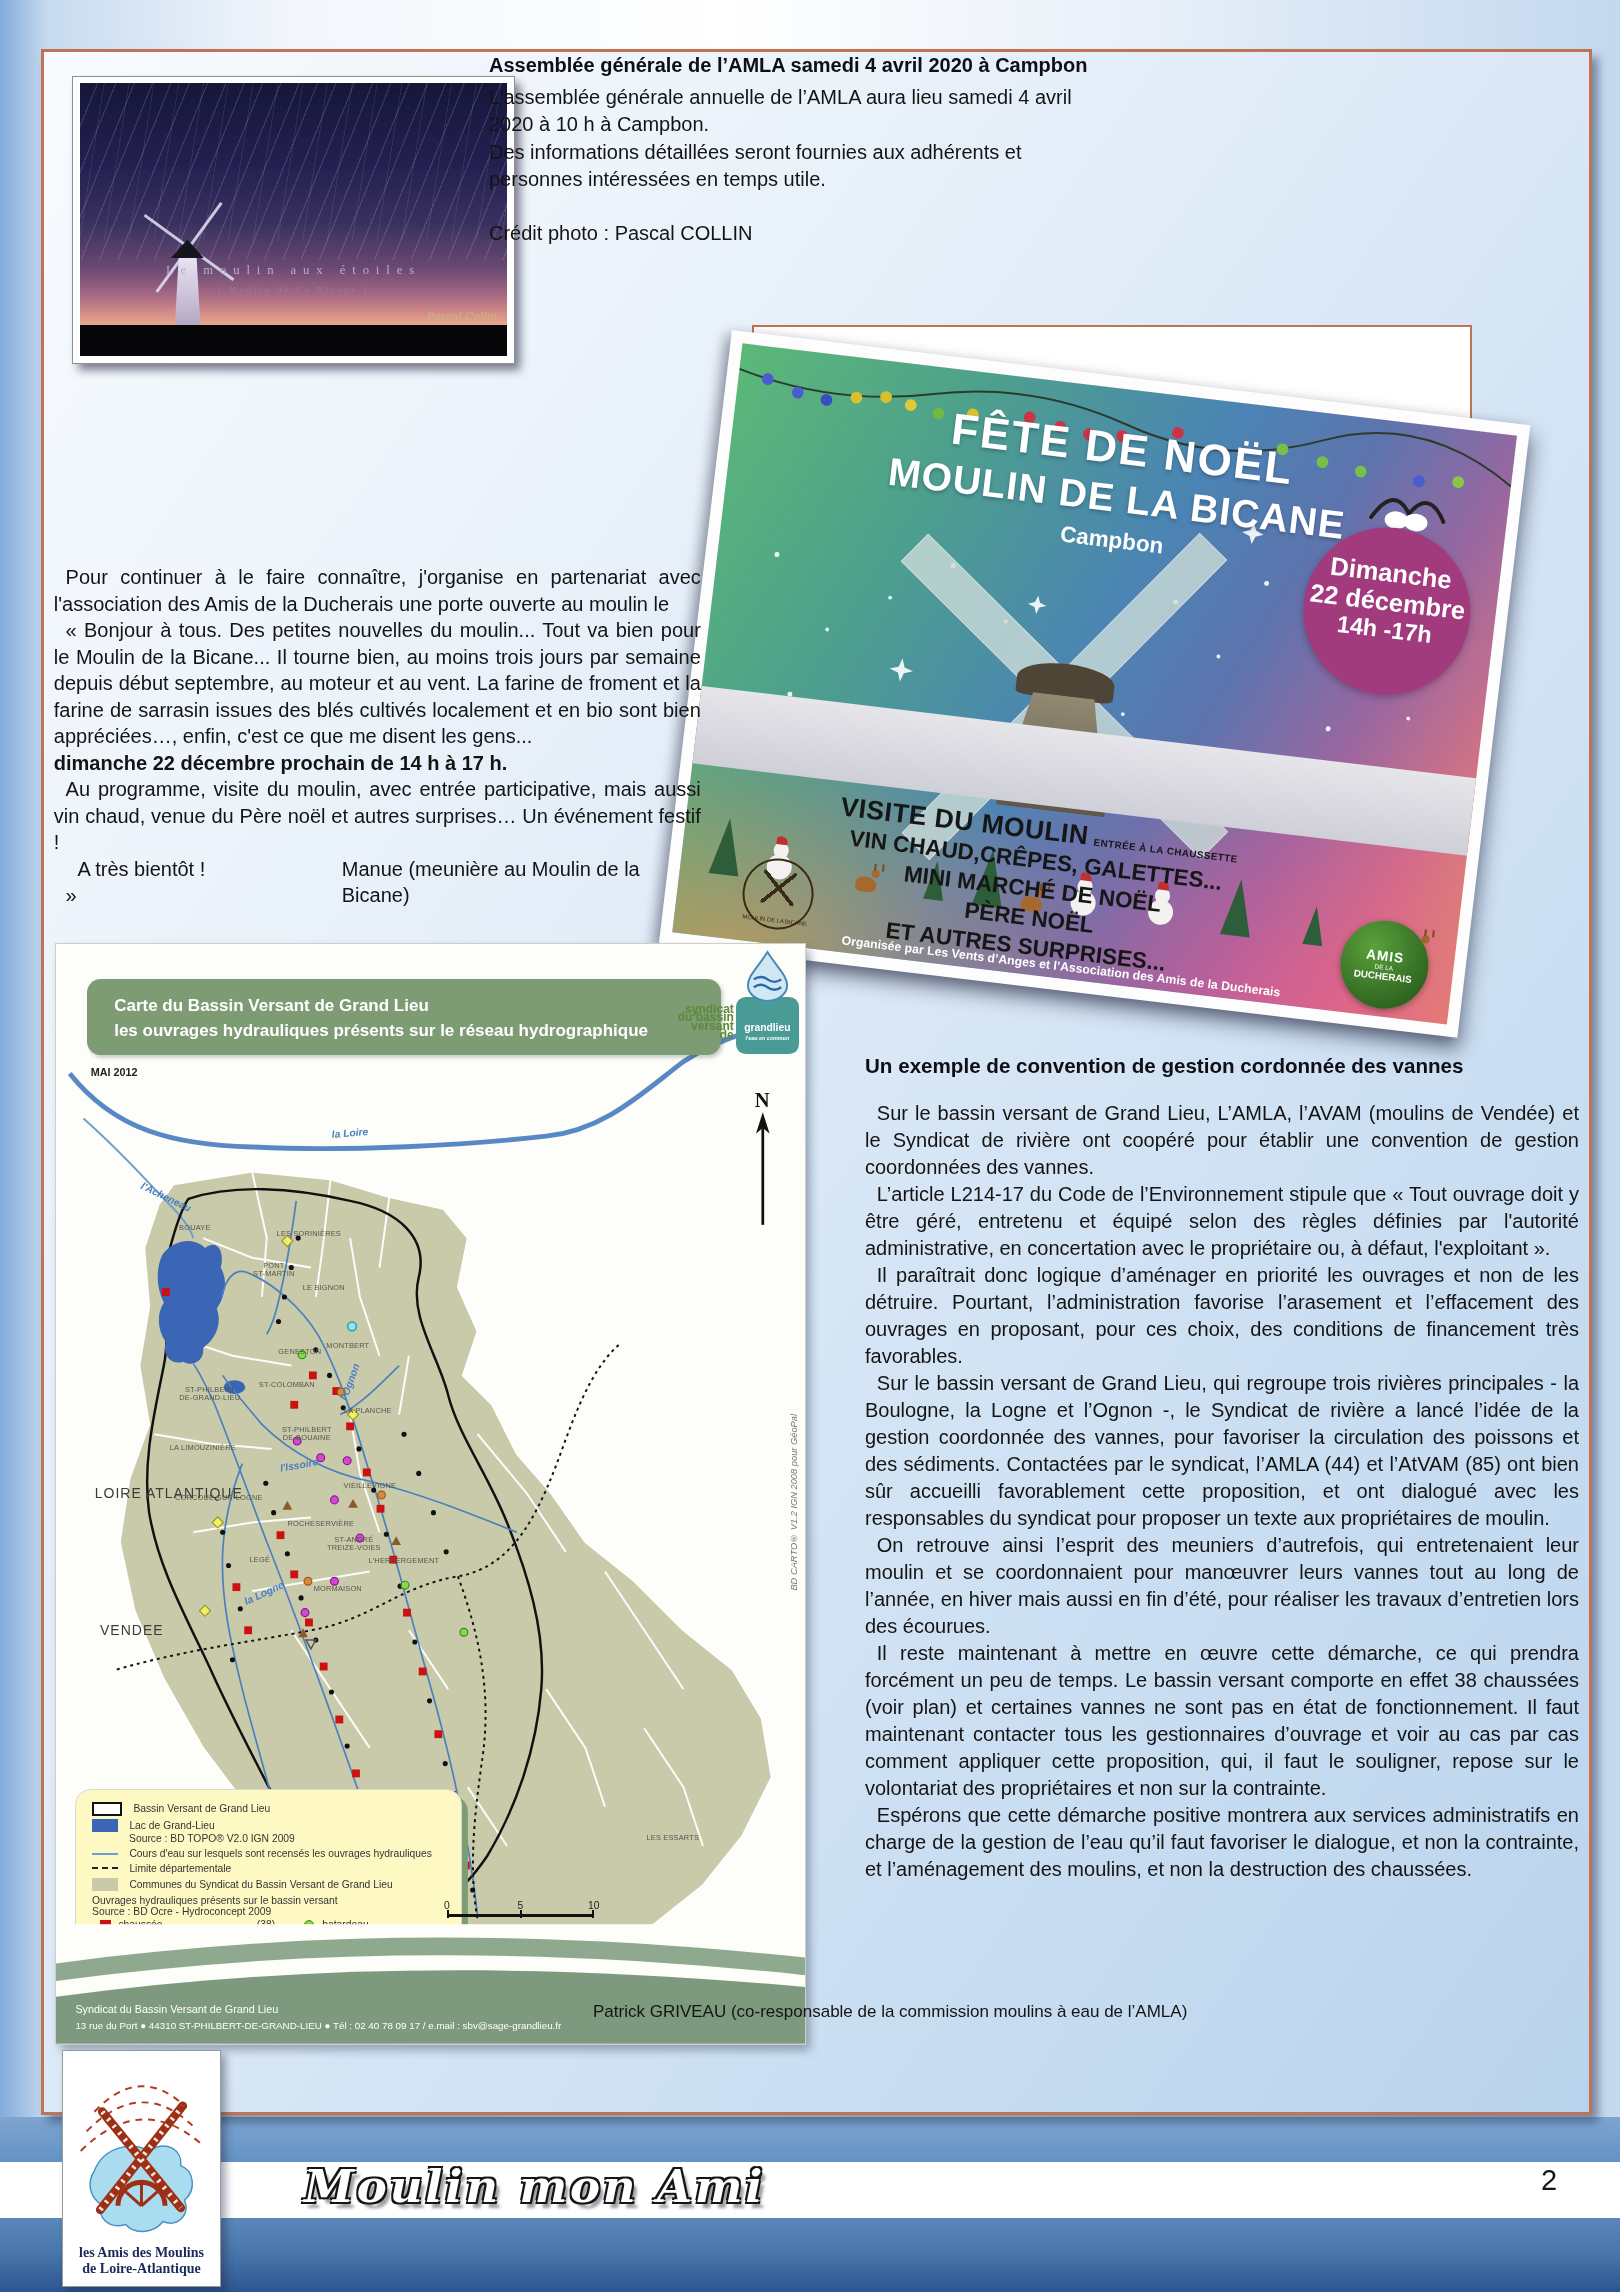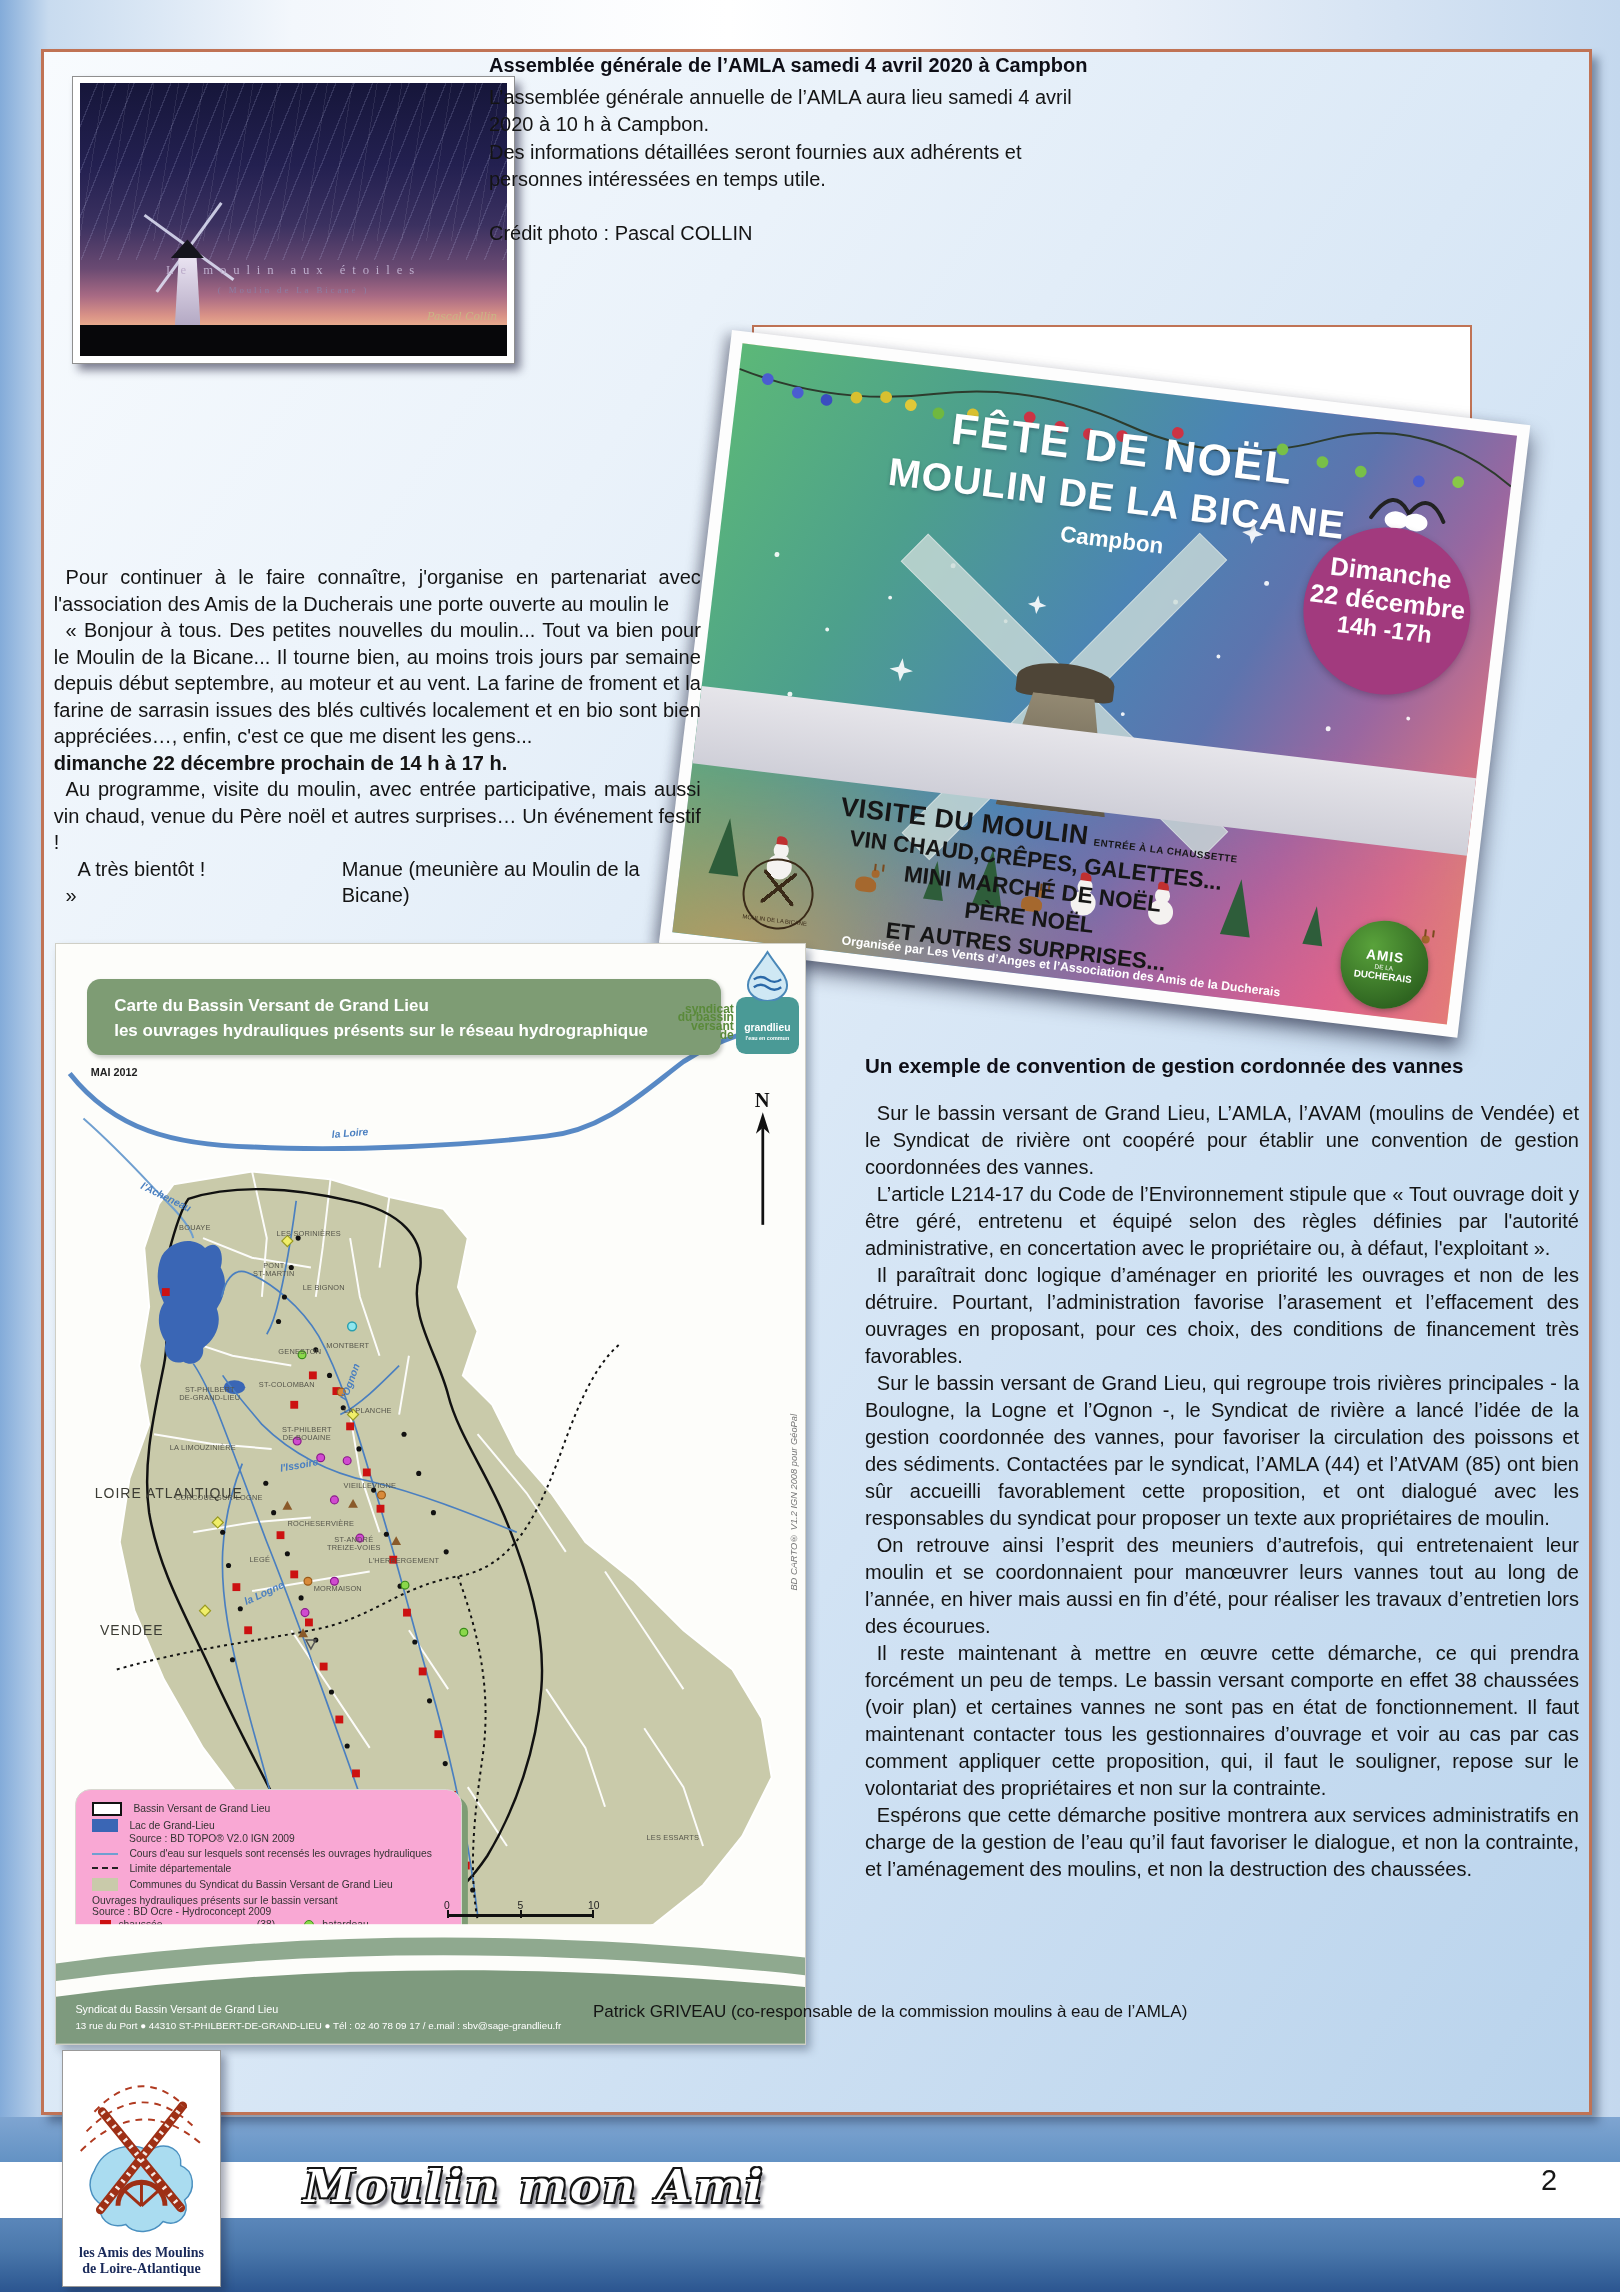--- a/index.html
+++ b/index.html
@@ -141,21 +141,21 @@
   .map-logo{position:absolute;left:680px;top:19.6px;width:67px;height:96px;font-weight:bold;}
   .ml-txt{position:absolute;left:-61px;top:41px;width:59px;text-align:right;font-size:12px;
     line-height:8.8px;color:#5a8a3a;}
   .ml-box{position:absolute;left:0;top:33px;width:63px;height:57px;background:#4a9a96;
     border-radius:9.8px;color:#fff;text-align:center;font-size:10.3px;padding-top:25.5px;box-sizing:border-box;}
   .ml-tag{font-size:5.4px;display:block;margin-top:2px;}
   .ml-drop{position:absolute;left:7.8px;top:-13.7px;width:47px;height:51px;}
   .map-date{position:absolute;left:35px;top:122px;font-size:10.8px;font-weight:bold;color:#222;}
   .north{position:absolute;left:692px;top:145px;width:29px;text-align:center;}
   .north .n{font-family:"Liberation Serif",serif;font-size:20.6px;font-weight:bold;color:#111;}
-  .legend{position:absolute;left:19.6px;top:845px;width:387px;height:178px;background:#f9a8d4;
+  .legend{position:absolute;left:19.6px;top:845px;width:387px;height:178px;background:#fef9c3;
     border:1px solid #d8d8d0;border-radius:15.7px;box-shadow:5.9px 6.9px 0 #7e9c74;
     padding:11.8px 11.8px 7.8px 15.7px;box-sizing:border-box;font-size:10.3px;color:#333;}
   .lg-row{display:flex;align-items:center;margin-bottom:3.9px;}
   .lg-sub{margin:-2.9px 0 3.9px 37px;color:#333;}
   .sw{display:inline-block;width:25.5px;height:12.7px;margin-right:11.8px;flex:none;}
   .sw-outline{border:2px solid #111;background:#fff;height:9.8px;}
   .sw-lake{background:#3a66b5;}
   .sw-river{height:2px;background:#6f9fd0;}
   .sw-dash{height:0;border-top:2px dashed #222;background:none;}
   .sw-commune{background:#c9caaa;}

